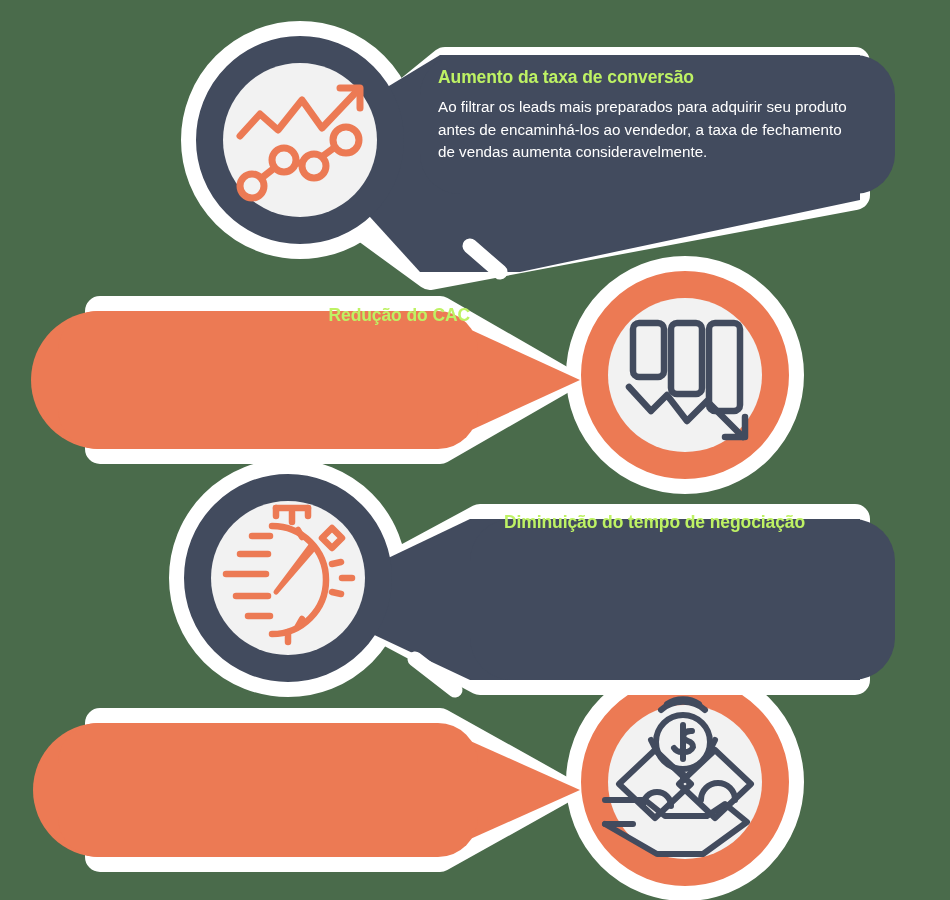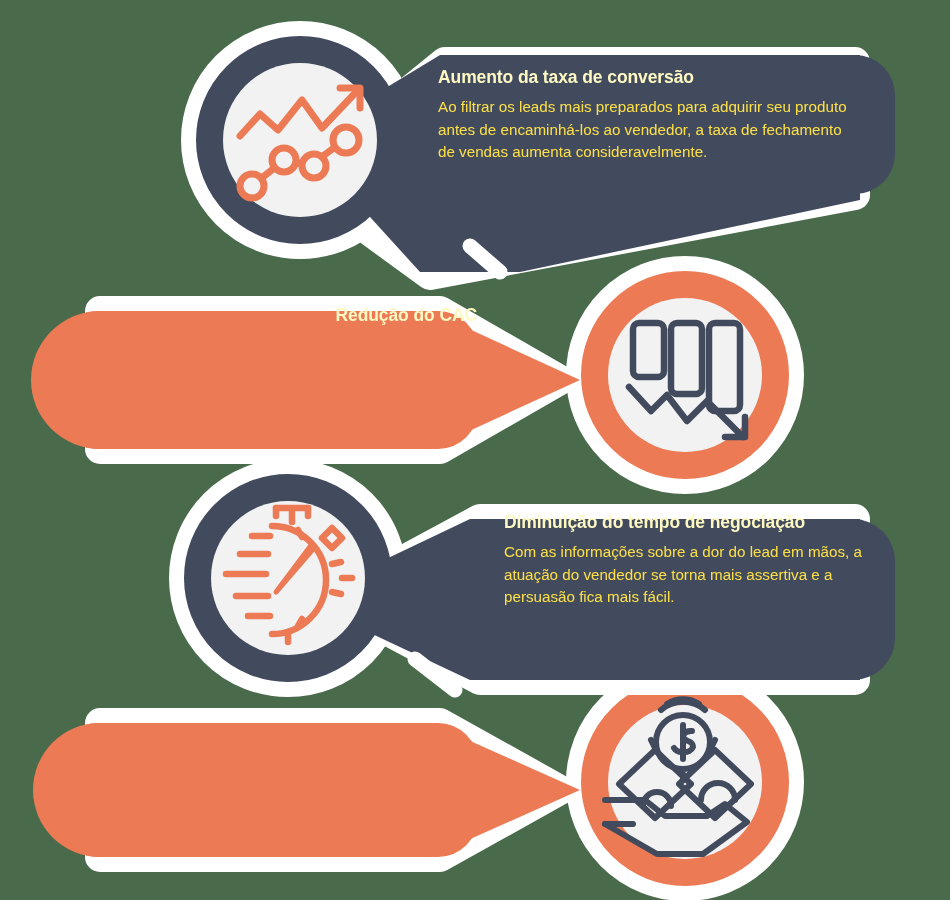--- a/index.html
+++ b/index.html
@@ -27,39 +27,39 @@
   }
   .card-text {
     position: absolute;
     box-sizing: border-box;
     z-index: 5;
     pointer-events: none;
   }
   .card-title {
     font-size: 17.5px;
     font-weight: bold;
-    color: #fef9c3;
+    color: #bef264;
     letter-spacing: -0.1px;
     margin: 0 0 9px 0;
     line-height: 1.1;
   }
   .card-body {
     font-size: 15.2px;
     font-weight: normal;
-    color: #fde047;
+    color: #ffffff;
     line-height: 1.48;
     margin: 0;
   }
   .align-left  { text-align: left; }
   .align-right { text-align: right; }
 
   
   #text-card-1 { left: 438px; top: 68px;  width: 412px; }
   
-  #text-card-2 { left: 65px;  top: 306px; width: 412px; }
+  #text-card-2 { left: 58px;  top: 306px; width: 412px; }
   
   #text-card-3 { left: 504px; top: 513px; width: 400px; }
   
   #text-card-4 { left: 58px;  top: 720px; width: 412px; }
 </style>
 </head>
 <body>
 
 <div id="stage">
 
@@ -201,19 +201,18 @@
     <p class="card-title">Aumento da taxa de conversão</p>
     <p class="card-body">Ao filtrar os leads mais preparados para adquirir seu produto antes de encaminhá-los ao vendedor, a taxa de fechamento de vendas aumenta consideravelmente.</p>
   </div>
 
   <div class="card-text align-right" id="text-card-2">
     <p class="card-title">Redução do CAC</p>
   </div>
 
   <div class="card-text align-left" id="text-card-3">
     <p class="card-title">Diminuição do tempo de negociação</p>
-    <p class="card-body">Com as informações sobre a dor do lead em mãos, a atuação do vendedor se torna mais assertiva e a persuasão fica mais fácil.</p>
   </div>
 
   <div class="card-text align-right" id="text-card-4">
   </div>
 
 </div>
 
 </body></html>

